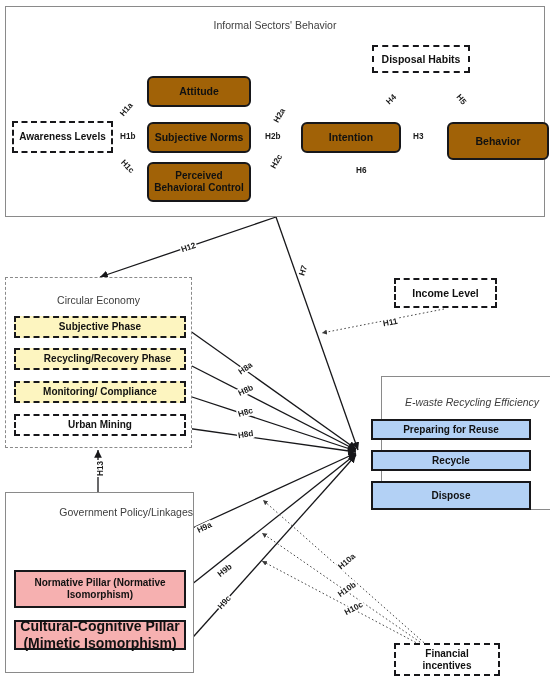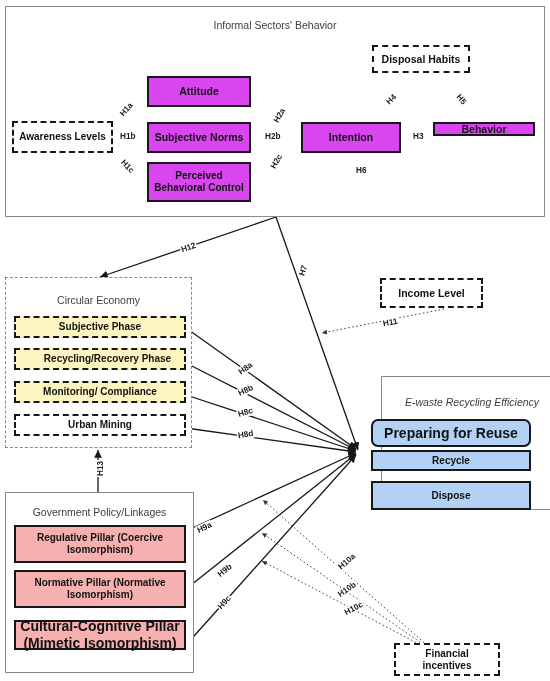--- a/index.html
+++ b/index.html
@@ -57,21 +57,21 @@
     color: #3d3d3d;
     font-weight: normal;
   }
   
   .solid-black {
     border: 2px solid #17171a;
   }
   .dashed-black {
     border: 2px dashed #17171a;
   }
-  .green  { background: #d946ef; }
+  .green  { background: #a16207; border-radius: 6px; }
   .yellow { background: #fdf5c0; }
   .blue   { background: #b3d1f5; }
   .pink   { background: #f6b0b0; }
   .white  { background: #ffffff; }
 
   .lbl {
     position: absolute;
     font-size: 8.2px;
     font-weight: bold;
     color: #1a1a1a;
@@ -149,58 +149,57 @@
 
   <div class="panel panel-solid" style="left:5px; top:6px; width:540px; height:211px;">
     <div class="panel-title" style="top:12px;">Informal Sectors' Behavior</div>
   </div>
 
   <div class="panel panel-dashed" style="left:5px; top:277px; width:187px; height:171px;">
     <div class="panel-title" style="top:16px;">Circular Economy</div>
   </div>
 
   <div class="panel panel-solid" style="left:5px; top:492px; width:189px; height:181px;">
-    <div class="panel-title" style="top:13px;">Government Policy/Linkages</div>
+    <div class="panel-title" style="top:13px;text-align:right;">Government Policy/Linkages</div>
   </div>
 
   <div class="panel panel-solid" style="left:381px; top:376px; width:182px; height:134px;font-style:italic;">
     <div class="panel-title" style="top:19px;">E-waste Recycling Efficiency</div>
   </div>
 
   <div class="node dashed-black white" style="left:12px; top:121px; width:101px; height:32px; font-size:10px;">Awareness Levels</div>
 
   <div class="node solid-black green" style="left:147px; top:76px; width:104px; height:31px; font-size:10.5px;">Attitude</div>
 
   <div class="node solid-black green" style="left:147px; top:122px; width:104px; height:31px; font-size:10.5px;">Subjective Norms</div>
 
   <div class="node solid-black green" style="left:147px; top:162px; width:104px; height:40px; font-size:10px; padding:0 3px;">Perceived Behavioral Control</div>
 
   <div class="node solid-black green" style="left:301px; top:122px; width:100px; height:31px; font-size:10.5px;">Intention</div>
 
-  <div class="node solid-black green" style="left:433px; top:122px; width:102px; height:14px; font-size:10.5px;">Behavior</div>
+  <div class="node solid-black green" style="left:447px; top:122px; width:102px; height:38px; font-size:10.5px;">Behavior</div>
 
   <div class="node dashed-black white" style="left:372px; top:45px; width:98px; height:28px; font-size:10.5px;">Disposal Habits</div>
 
   <div class="node dashed-black yellow" style="left:14px; top:316px; width:172px; height:22px; font-size:10px;">Subjective Phase</div>
 
   <div class="node dashed-black yellow" style="left:14px; top:348px; width:172px; height:22px; font-size:10px;padding-left:15px;">Recycling/Recovery Phase</div>
 
   <div class="node dashed-black yellow" style="left:14px; top:381px; width:172px; height:22px; font-size:10px;">Monitoring/ Compliance</div>
 
   <div class="node dashed-black white" style="left:14px; top:414px; width:172px; height:22px; font-size:10px;">Urban Mining</div>
 
-  <div class="node dashed-black white" style="left:380px; top:278px; width:103px; height:30px; font-size:10.5px;">Income Level</div>
-
-  <div class="node solid-black blue" style="left:371px; top:419px; width:160px; height:28px; font-size:14px;border-radius:7px;">Preparing for Reuse</div>
+  <div class="node dashed-black white" style="left:394px; top:278px; width:103px; height:30px; font-size:10.5px;">Income Level</div>
+
+  <div class="node solid-black blue" style="left:371px; top:419px; width:160px; height:21px; font-size:10px;">Preparing for Reuse</div>
 
   <div class="node solid-black blue" style="left:371px; top:450px; width:160px; height:21px; font-size:10px;">Recycle</div>
 
   <div class="node solid-black blue" style="left:371px; top:481px; width:160px; height:29px; font-size:10px;">Dispose</div>
 
-  <div class="node solid-black pink" style="left:14px; top:525px; width:172px; height:38px; font-size:10px; padding:0 4px;">Regulative Pillar (Coercive Isomorphism)</div>
 
   <div class="node solid-black pink" style="left:14px; top:570px; width:172px; height:38px; font-size:10px; padding:0 4px;">Normative Pillar (Normative Isomorphism)</div>
 
   <div class="node solid-black pink" style="left:14px; top:620px; width:172px; height:30px; font-size:14px; padding:7px 4px;">Cultural-Cognitive Pillar (Mimetic Isomorphism)</div>
 
   <div class="node dashed-black white" style="left:394px; top:643px; width:106px; height:33px; font-size:10px; padding:0 6px;">Financial incentives</div>
 
   <div class="lbl" style="left:118px; top:105px; transform:rotate(-49deg);">H1a</div>
   <div class="lbl" style="left:119px; top:132px;">H1b</div>
   <div class="lbl" style="left:119px; top:162px; transform:rotate(47deg);">H1c</div>

